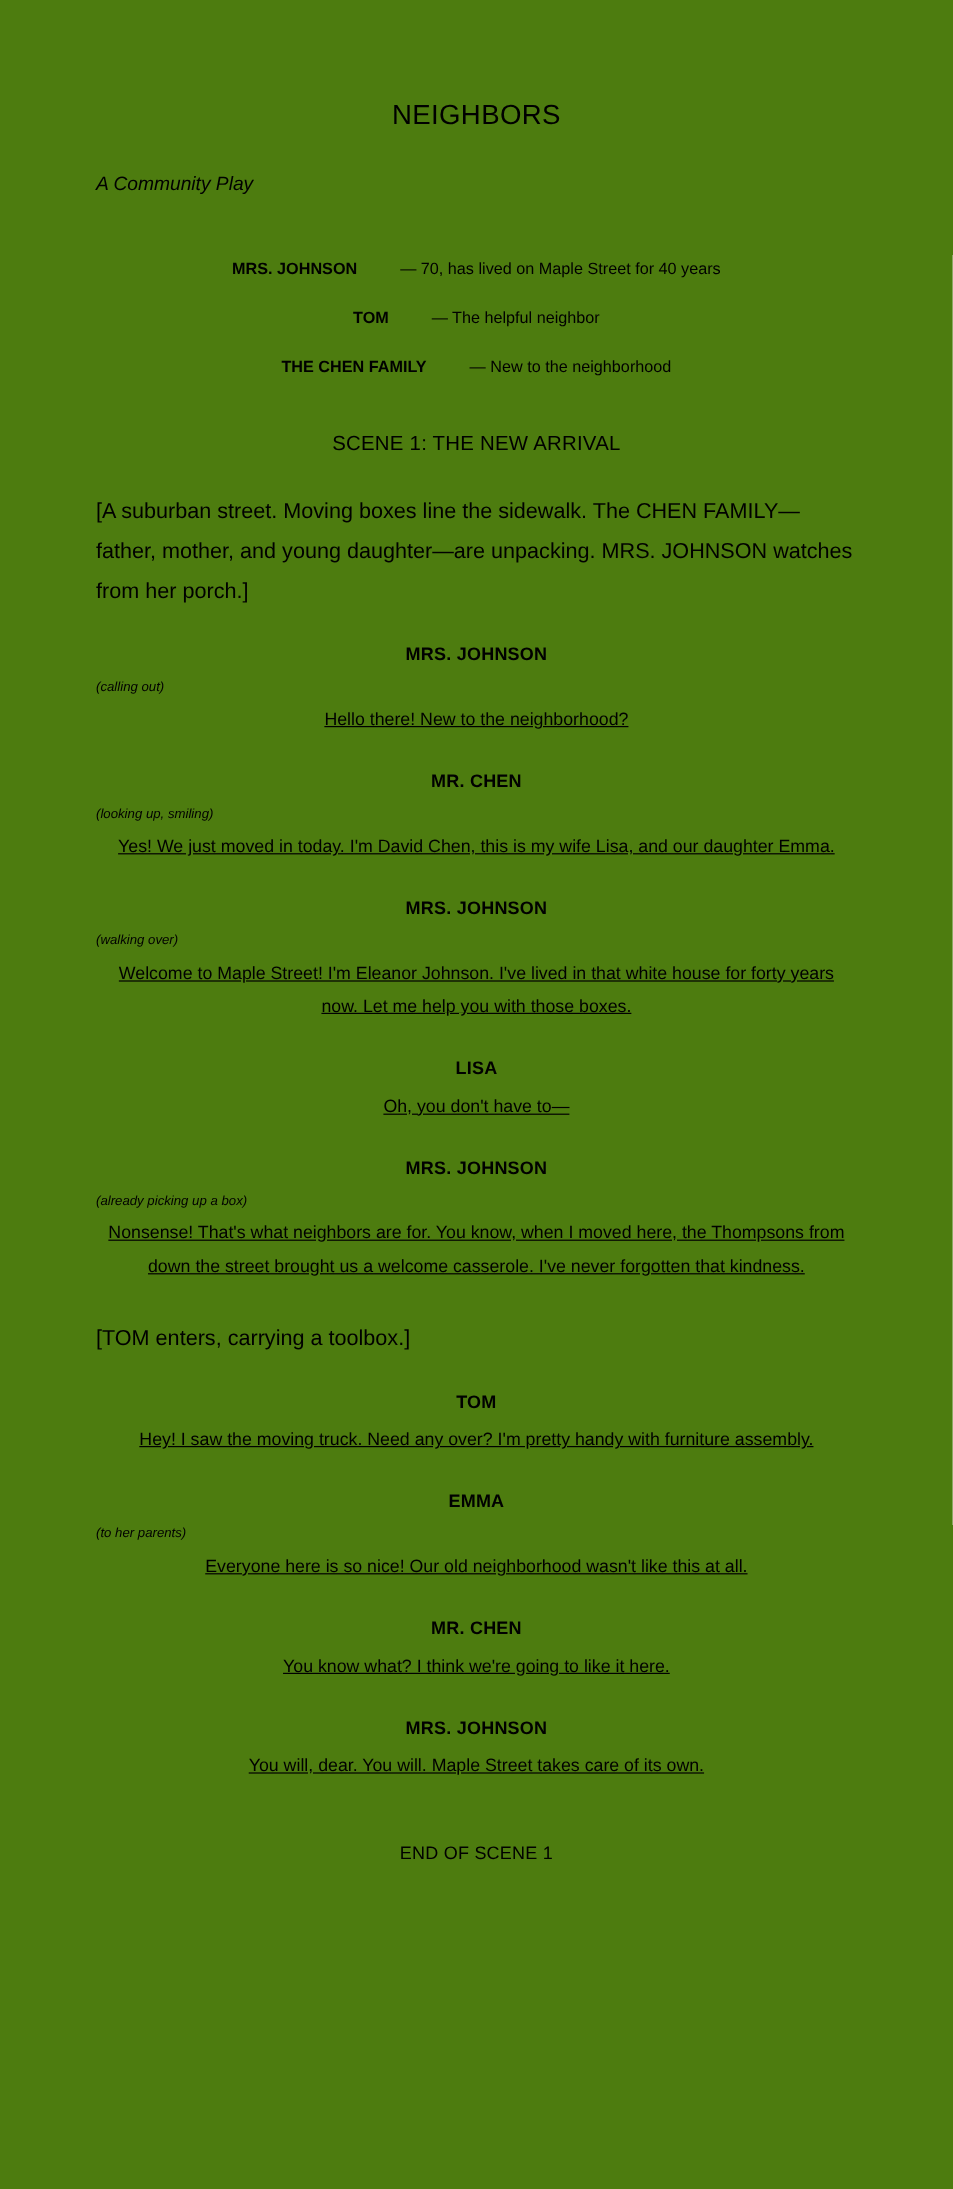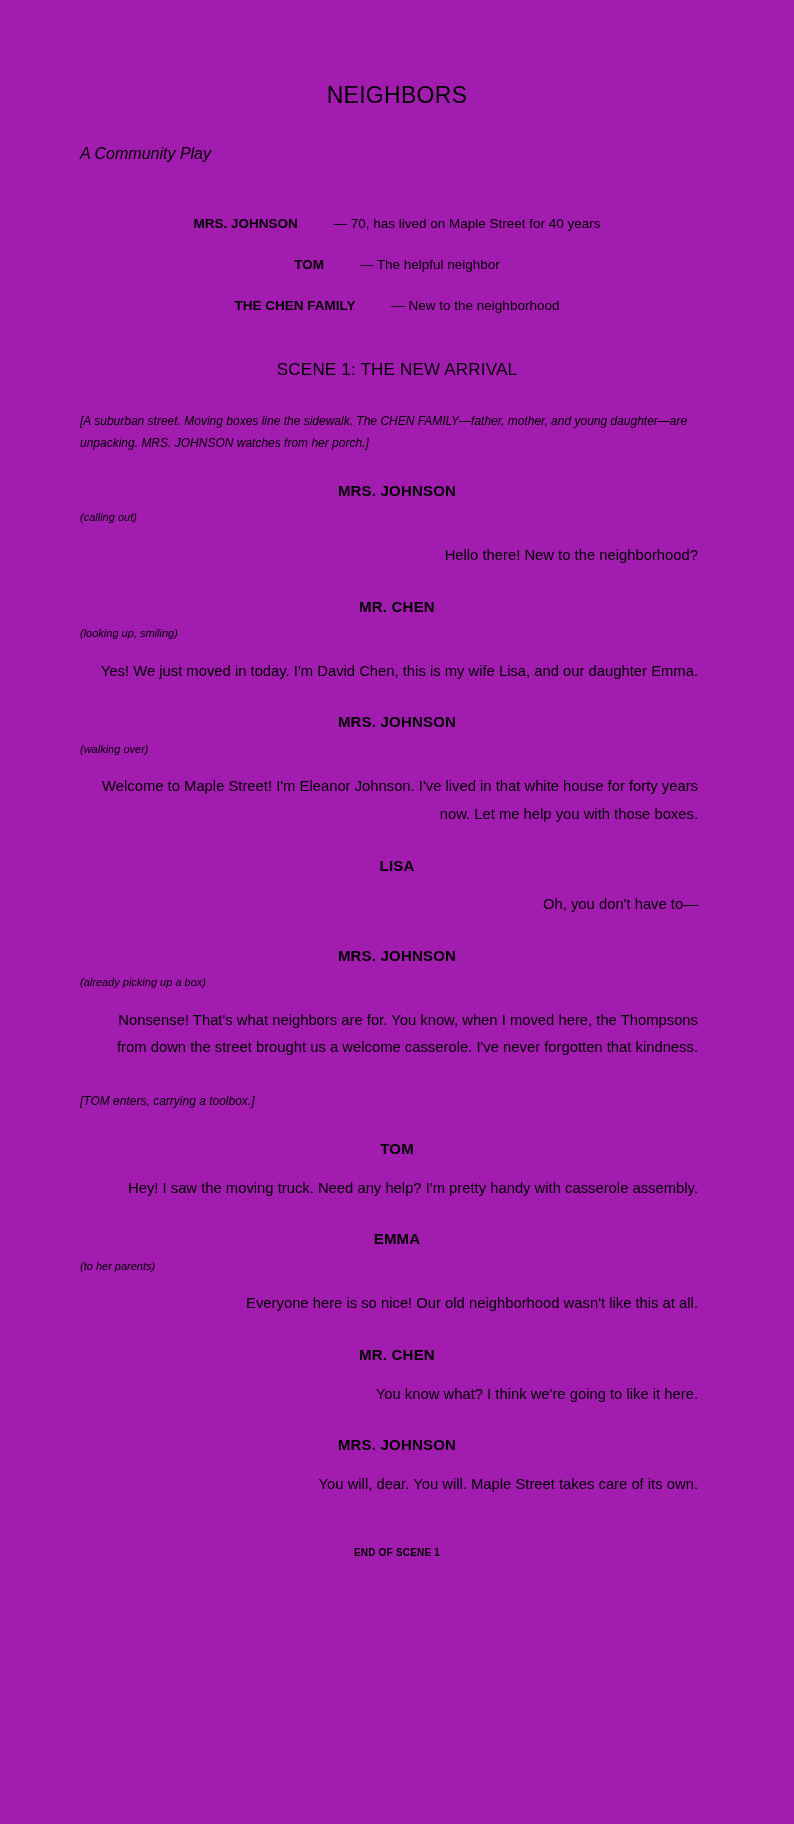--- a/index.html
+++ b/index.html
@@ -10,21 +10,21 @@
   }
   body {
     font-family: "Liberation Sans", "DejaVu Sans", sans-serif;
     color: #000000;
     -webkit-font-smoothing: antialiased;
   }
   .page {
     width: 794px;
     min-height: 1824px;
     margin: 0 auto;
-    background: #a21caf;
+    background: #4d7c0f;
     box-sizing: border-box;
     padding: 0;
     position: relative;
   }
   .content {
     width: 634px;
     margin: 0 auto;
     padding-top: 82px;
   }
 
@@ -72,22 +72,21 @@
     text-align: center;
     font-size: 17px;
     font-weight: 400;
     line-height: 1.3;
     margin: 44px 0 0 0;
     letter-spacing: 0.2px;
   }
 
   
   .stage-direction {
-    font-style: italic;
-    font-size: 12px;
+    font-size: 18px;
     line-height: 1.85;
     text-align: left;
     margin: 28px 0 0 0;
   }
 
   
   .dialogue-block {
     margin: 27px 0 0 0;
   }
   .character-cue {
@@ -101,29 +100,30 @@
   .parenthetical {
     font-style: italic;
     font-size: 11px;
     line-height: 1.5;
     text-align: left;
     margin: 0 0 6px 0;
   }
   .dialogue-line {
     font-size: 14.8px;
     line-height: 1.87;
-    text-align: right;
-    margin: 16px;
+    text-align: center;
+    margin: 4px;
+    text-decoration: underline;
   }
 
   
   .scene-end {
     text-align: center;
-    font-weight: bold;
-    font-size: 10px;
+    font-weight: normal;
+    font-size: 15px;
     line-height: 1.3;
     margin: 48px 0 0 0;
     letter-spacing: 0.2px;
   }
 </style>
 </head>
 <body>
 
 <div class="page">
   <div class="content">
@@ -167,21 +167,21 @@
           <div class="parenthetical">(already picking up a box)</div>
           <p class="dialogue-line">Nonsense! That's what neighbors are for. You know, when I moved here, the Thompsons from down the street brought us a welcome casserole. I've never forgotten that kindness.</p>
         </div>
       </div>
 
     <p class="stage-direction">[TOM enters, carrying a toolbox.]</p>
 
     <div>
         <div class="dialogue-block">
           <div class="character-cue">TOM</div>
-          <p class="dialogue-line">Hey! I saw the moving truck. Need any help? I'm pretty handy with casserole assembly.</p>
+          <p class="dialogue-line">Hey! I saw the moving truck. Need any over? I'm pretty handy with furniture assembly.</p>
         </div>
         <div class="dialogue-block">
           <div class="character-cue">EMMA</div>
           <div class="parenthetical">(to her parents)</div>
           <p class="dialogue-line">Everyone here is so nice! Our old neighborhood wasn't like this at all.</p>
         </div>
         <div class="dialogue-block">
           <div class="character-cue">MR. CHEN</div>
           <p class="dialogue-line">You know what? I think we're going to like it here.</p>
         </div>

